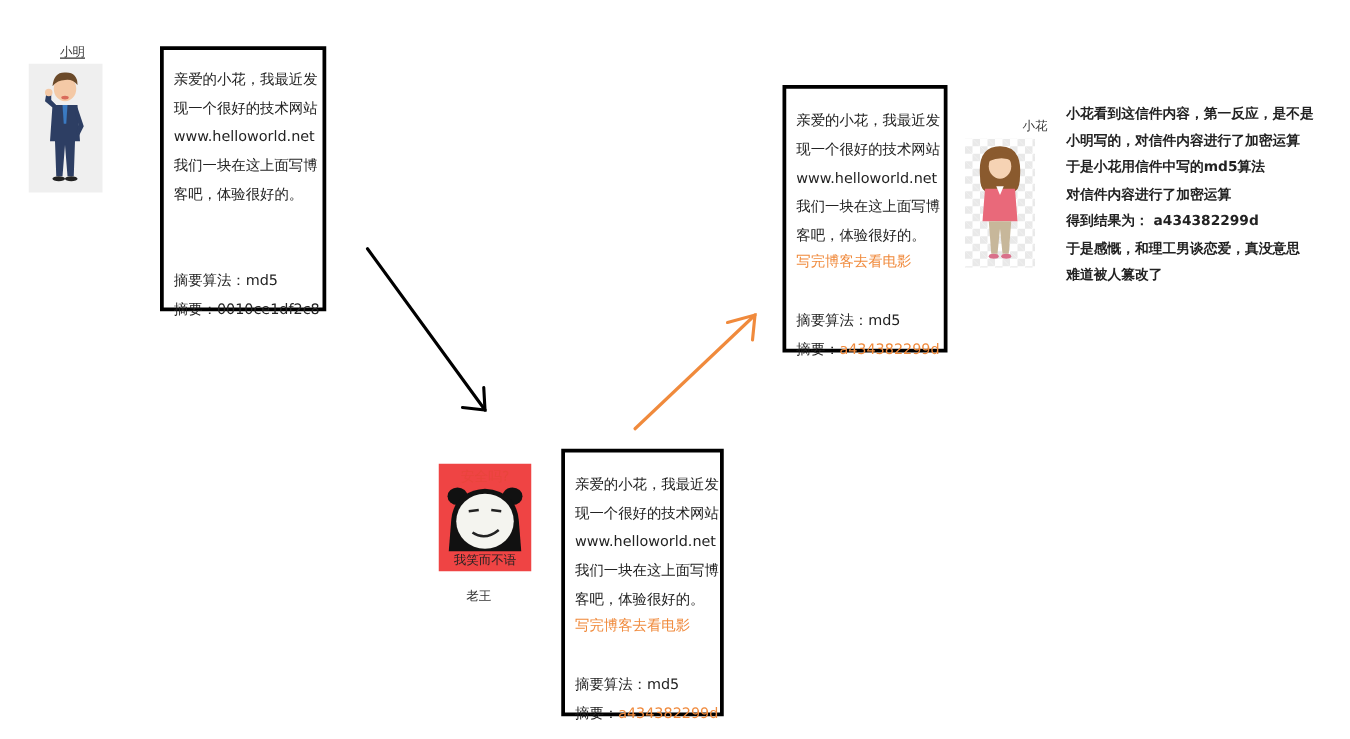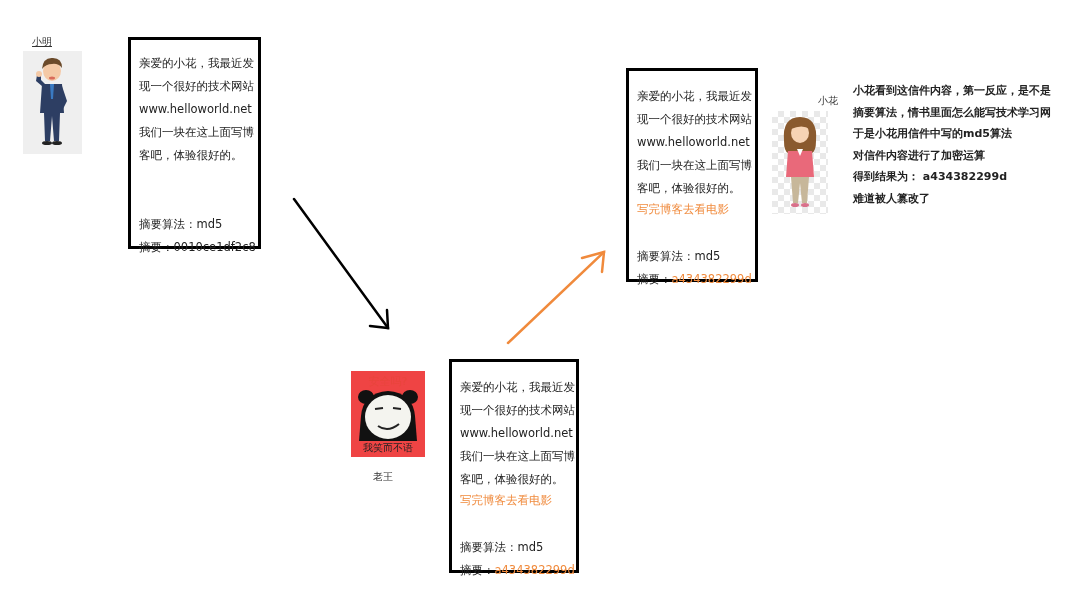--- a/index.html
+++ b/index.html
@@ -11,21 +11,21 @@
             font-size:11.5px; line-height:23px; padding:0 0 0 8px; white-space:nowrap; color:#222; }
   .letter .line { display:block; }
   .orange { color:#f08a3c; }
   .narr { font-size:11px; line-height:21.5px; color:#222; white-space:nowrap; }
   .narr .line { display:block; }
   .avatar { position:absolute; }
 </style>
 </head>
 <body>
 
-<div class="abs label" style="left:32px;top:35px;text-decoration:underline;">小明</div>
+<div class="abs label" style="left:48px;top:35px;text-decoration:underline;">小明</div>
 <div class="avatar" style="left:23px;top:51px;width:59px;height:103px;background:#efefef;">
   <svg width="59" height="103" viewBox="0 0 59 103">
 
     <ellipse cx="29" cy="20" rx="9" ry="10" fill="#f4c9a6"></ellipse>
     <path d="M19 18 Q20 6 30 7 Q39 7 39 17 Q35 12 29 13 Q23 13 19 18Z" fill="#6b4a2a"></path>
     <ellipse cx="29" cy="27" rx="3" ry="1.5" fill="#d96b5a"></ellipse>
 
     <path d="M19 33 L39 33 L41 62 L37 62 L36 90 L31 90 L29 65 L27 90 L22 90 L21 62 L17 62Z" fill="#2d3e63"></path>
     <path d="M27 33 L31 33 L30 48 L28 48Z" fill="#3a7ac2"></path>
 
@@ -112,18 +112,19 @@
     <path d="M16 40 L40 40 L42 66 L14 66Z" fill="#e9697a"></path>
     <path d="M25 38 L31 38 L28 45Z" fill="#fff"></path>
     <path d="M19 66 L37 66 L35 92 L30 92 L28 72 L26 92 L21 92Z" fill="#c7b79a"></path>
     <ellipse cx="23" cy="94" rx="4" ry="2" fill="#d9708a"></ellipse>
     <ellipse cx="33" cy="94" rx="4" ry="2" fill="#d9708a"></ellipse>
   </svg>
 </div>
 
 <div class="abs narr" style="left:853px;top:80px;font-weight:bold;">
   <span class="line">小花看到这信件内容，第一反应，是不是</span>
-  <span class="line">摘要算法，情书里面怎么能写技术学习网</span>
+  <span class="line">小明写的，对信件内容进行了加密运算</span>
   <span class="line">于是小花用信件中写的md5算法</span>
   <span class="line">对信件内容进行了加密运算</span>
   <span class="line">得到结果为：  a434382299d</span>
+  <span class="line">于是感慨，和理工男谈恋爱，真没意思</span>
   <span class="line">难道被人篡改了</span>
 </div>
 
 </body></html>

